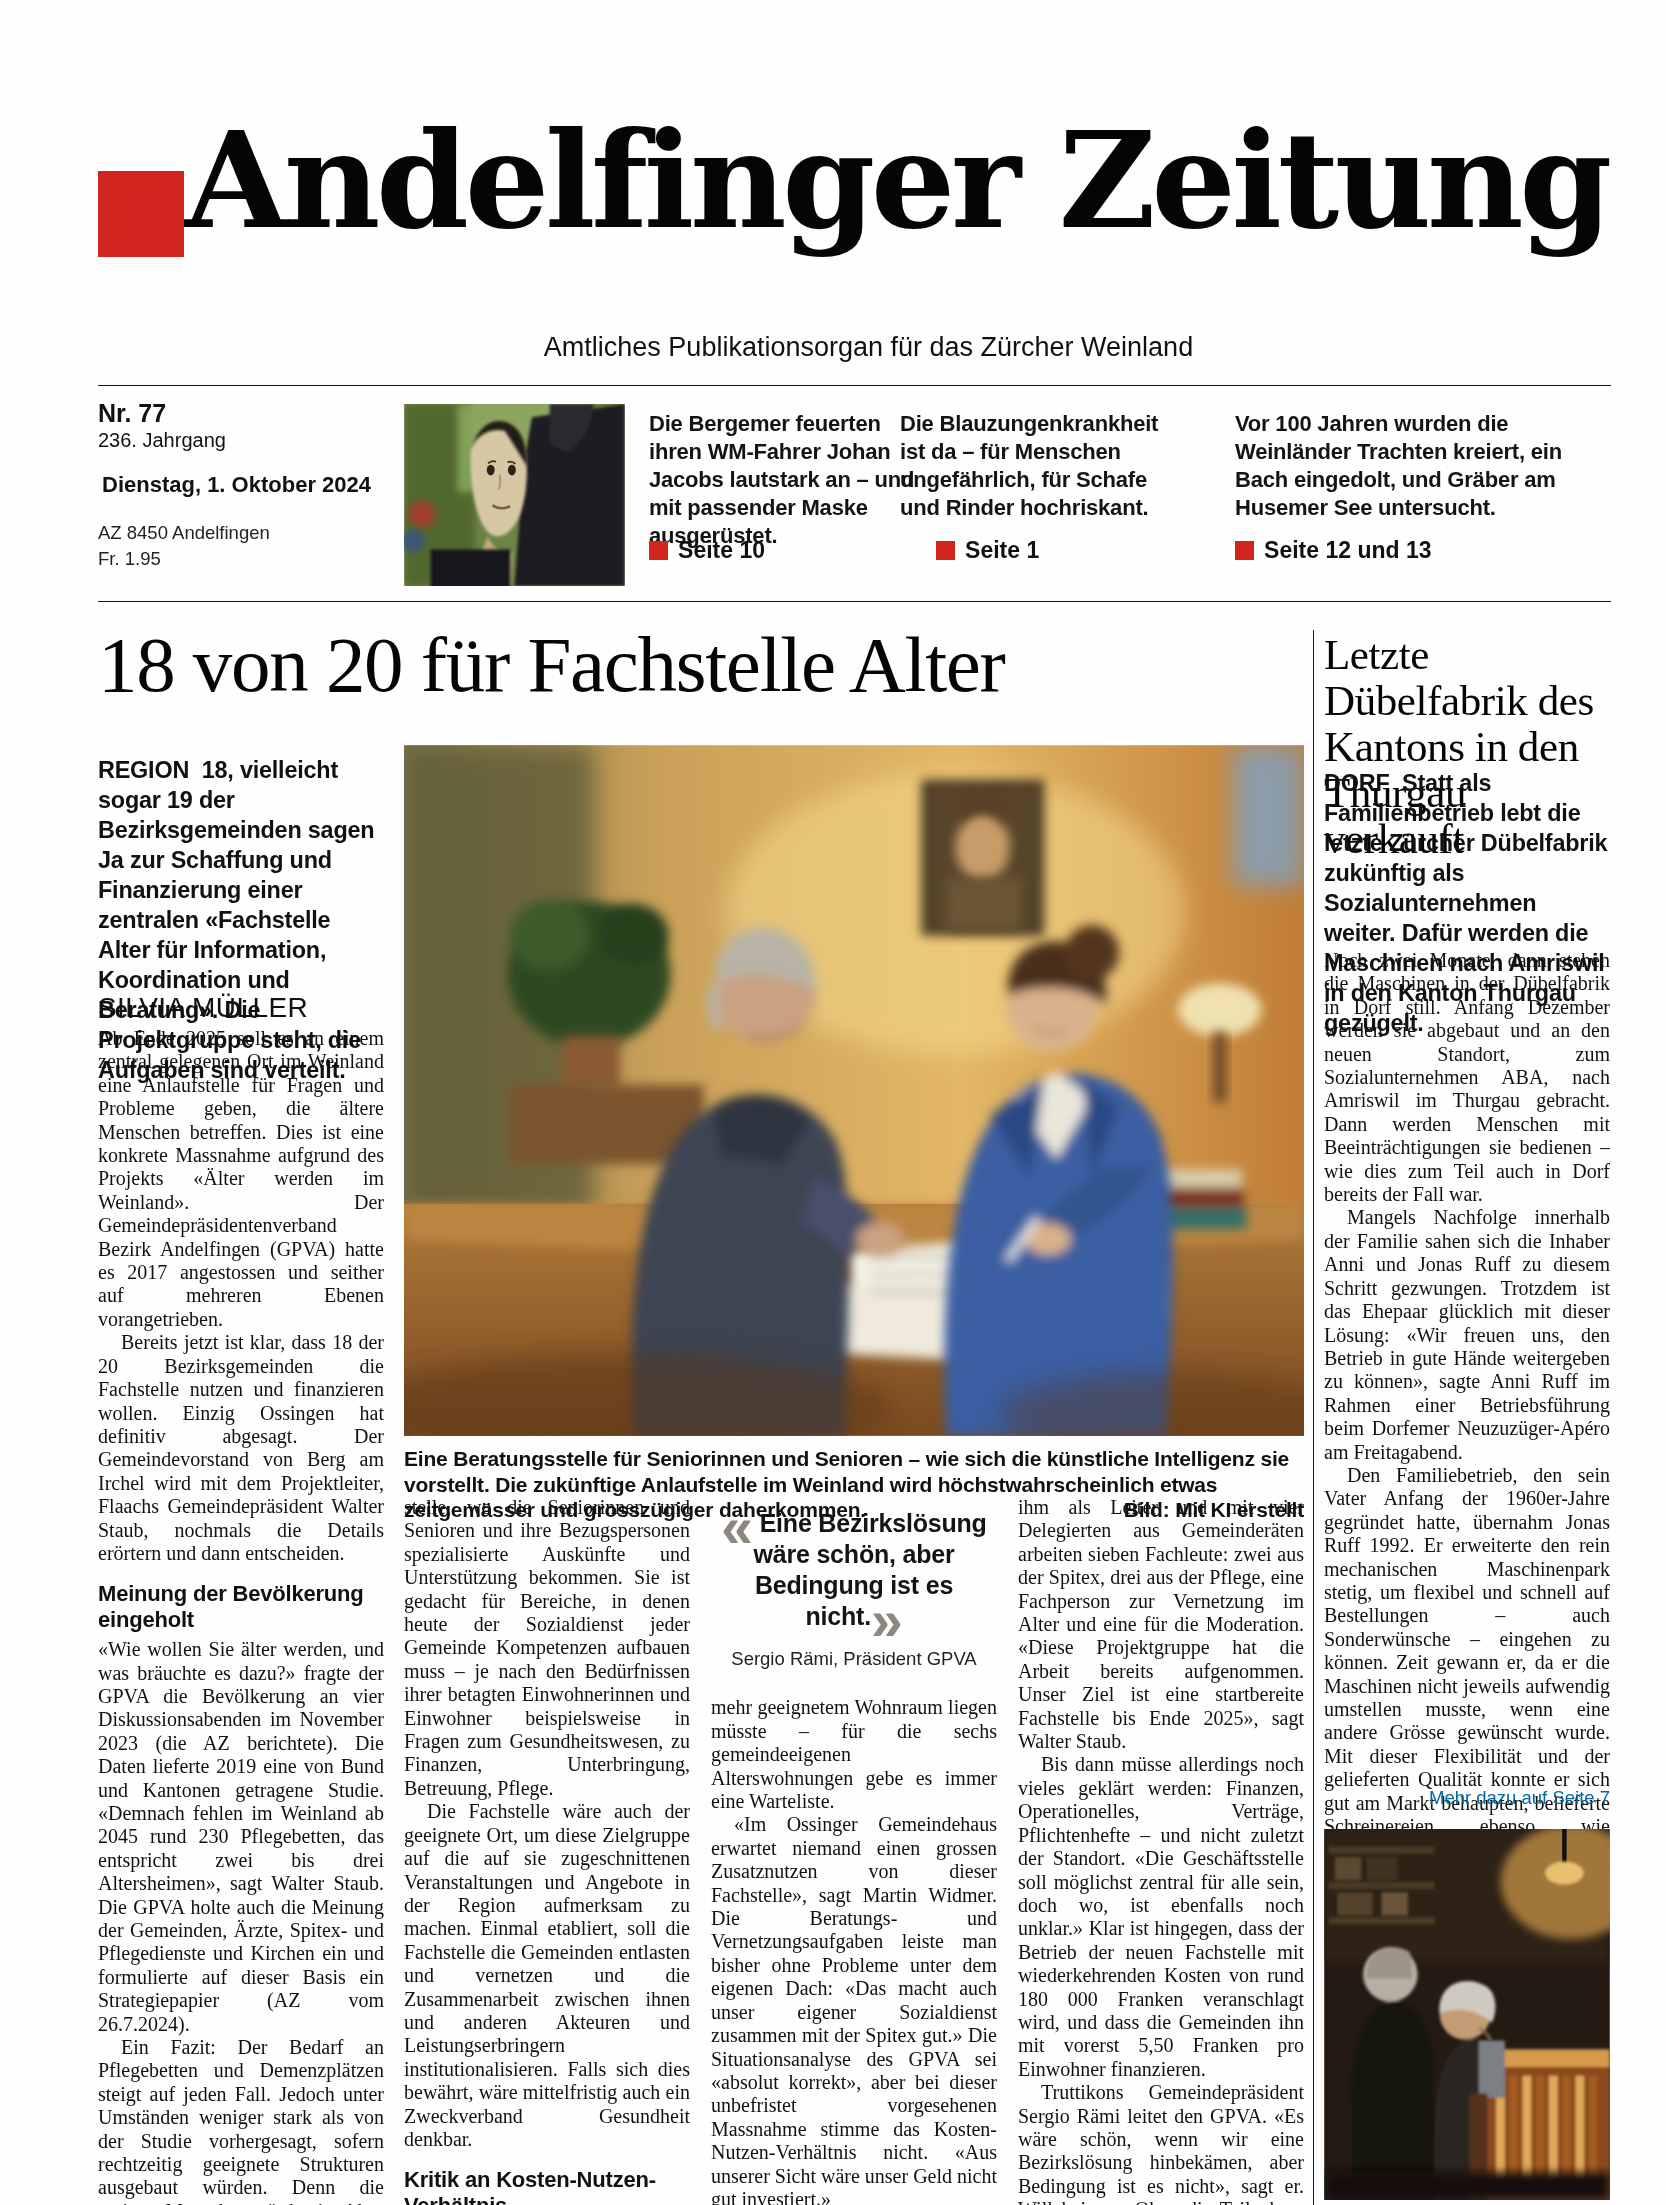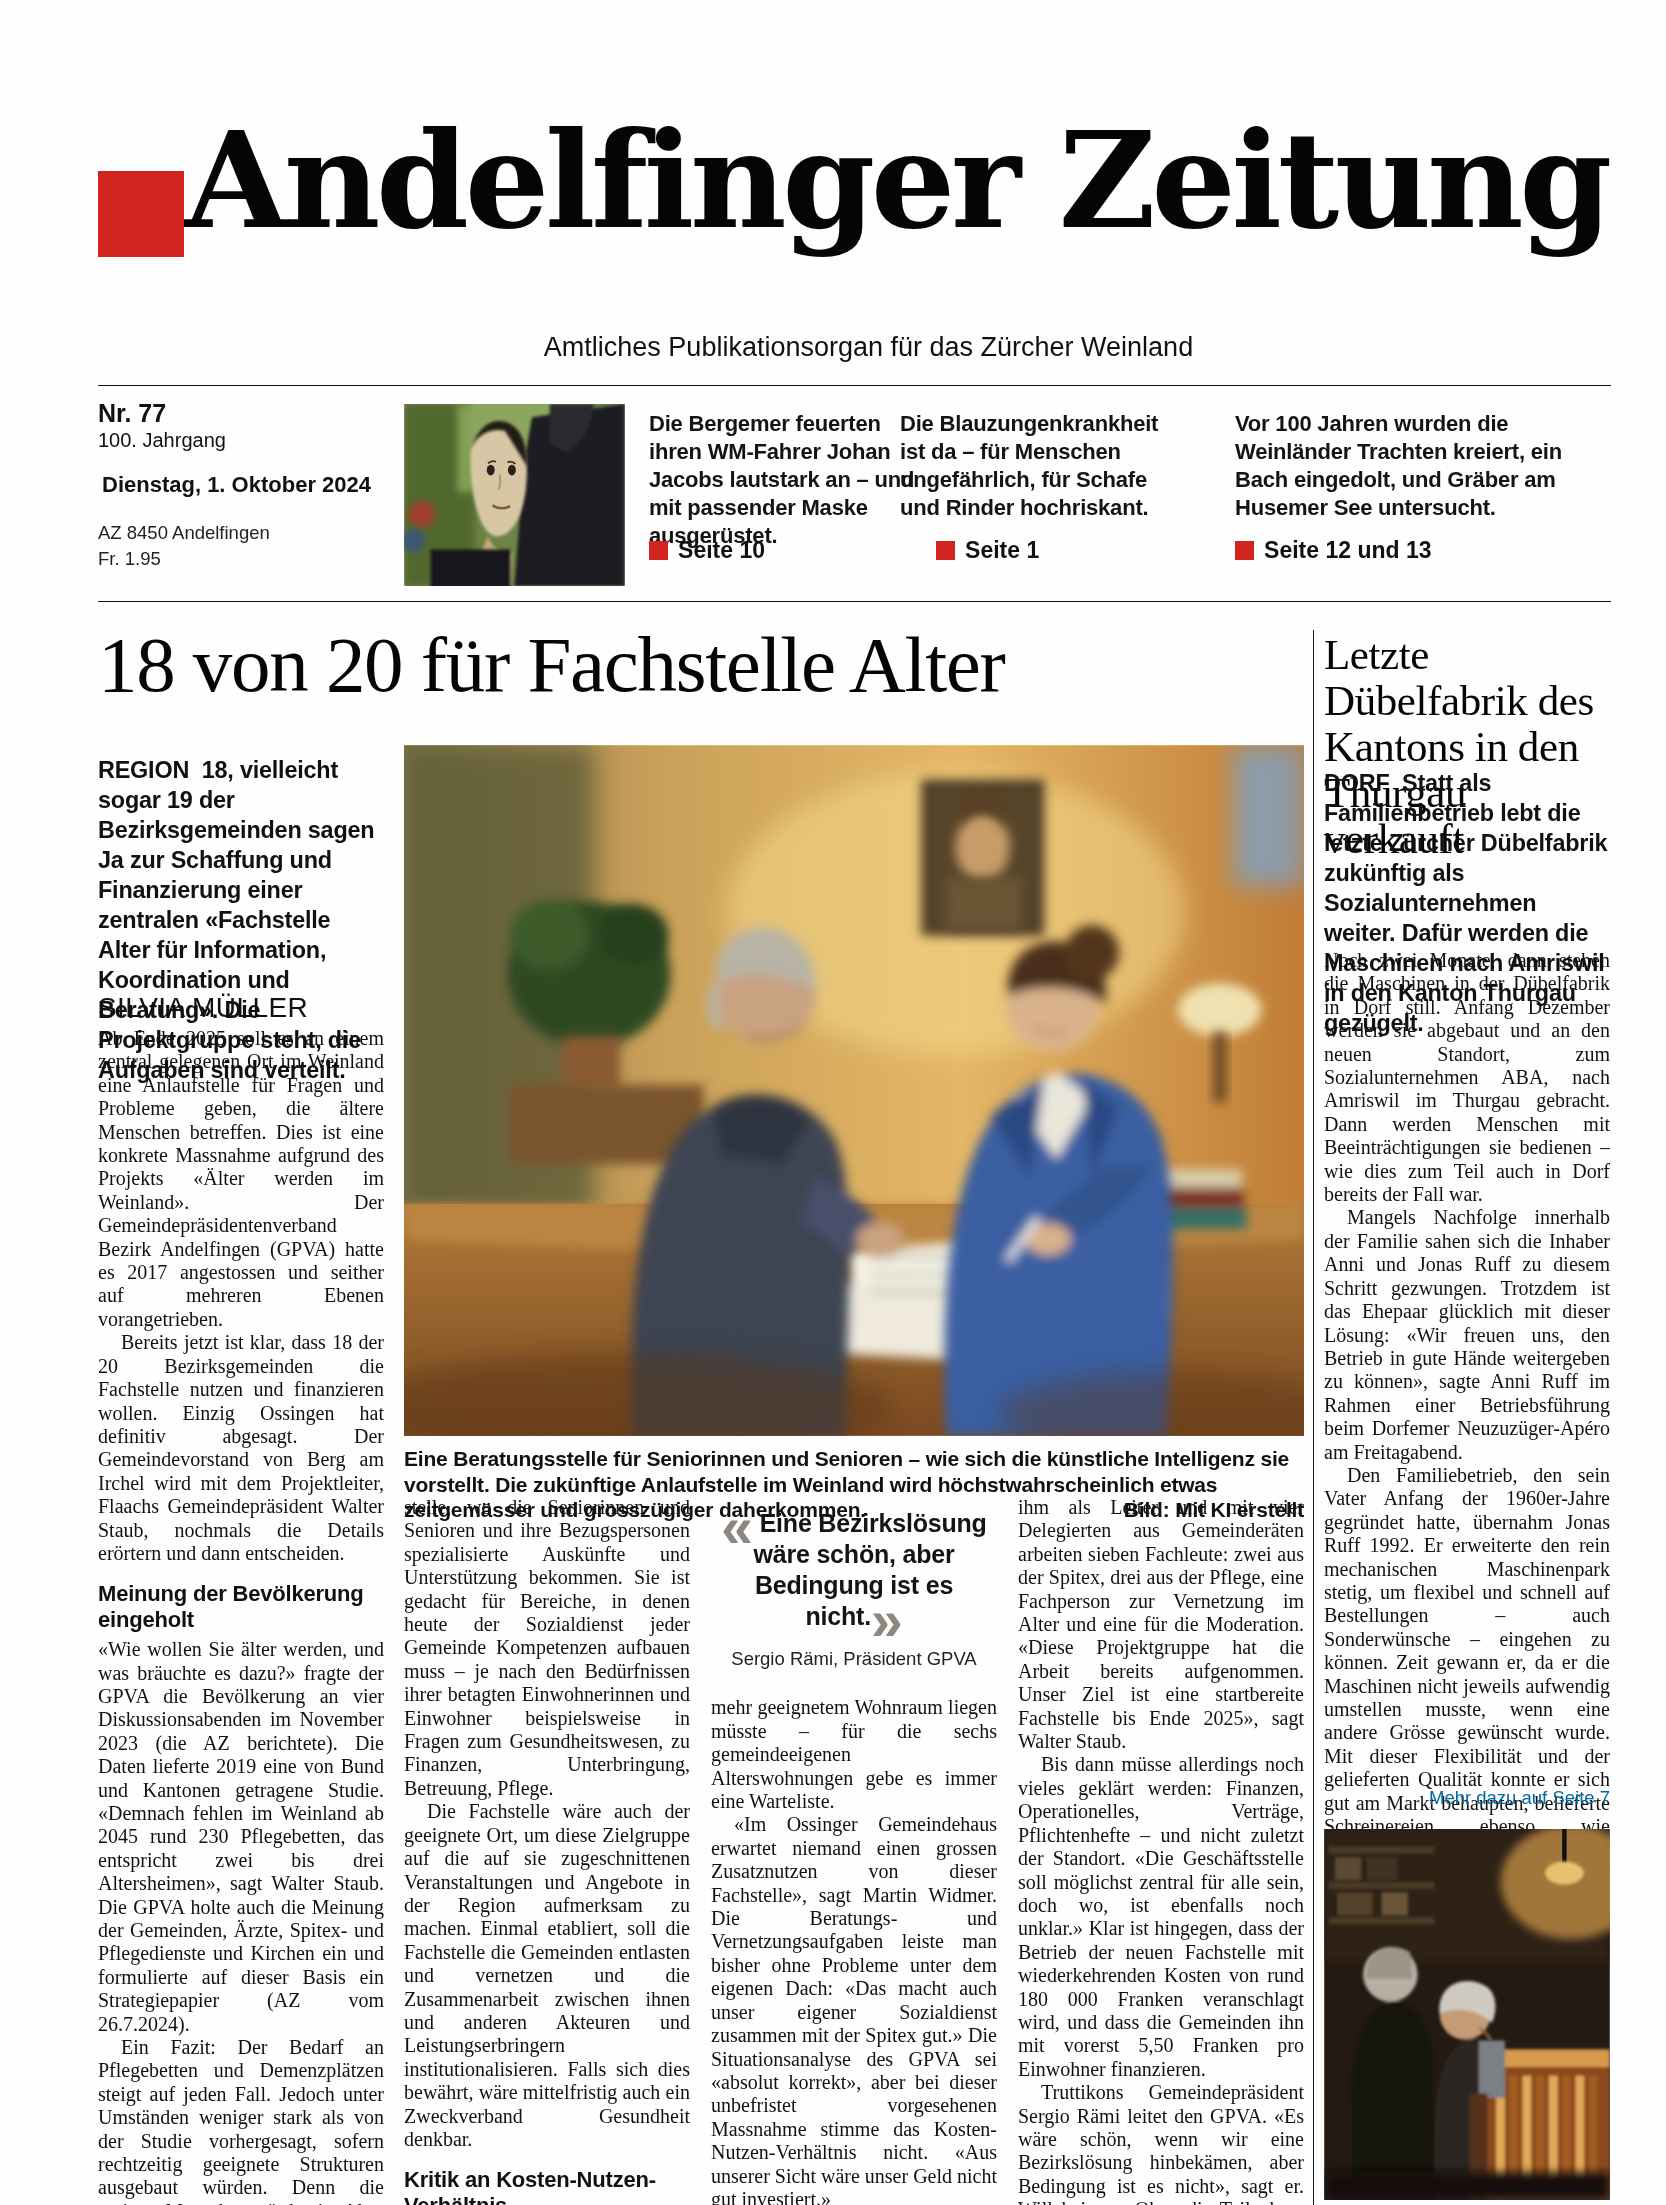--- a/index.html
+++ b/index.html
@@ -87,21 +87,21 @@
 
 <div class="page">
 
   <div class="logo-square"></div>
   <div class="masthead-title">Andelfinger Zeitung</div>
   <div class="masthead-sub">Amtliches Publikationsorgan für das Zürcher Weinland</div>
   <div class="hrule" style="left:98px;top:385px;width:1513px;"></div>
 
   <div class="issue">
     <div class="nr">Nr. 77</div>
-    <div class="vol">100. Jahrgang</div>
+    <div class="vol">236. Jahrgang</div>
     <div class="date">Dienstag, 1. Oktober 2024</div>
     <div class="meta">
       <div>AZ 8450 Andelfingen</div>
       <div>Fr. 1.95</div>
     </div>
   </div>
 
   <div class="teaser-photo">
     <svg width="221" height="182" viewBox="0 0 500 413" xmlns="http://www.w3.org/2000/svg">
       <defs>

